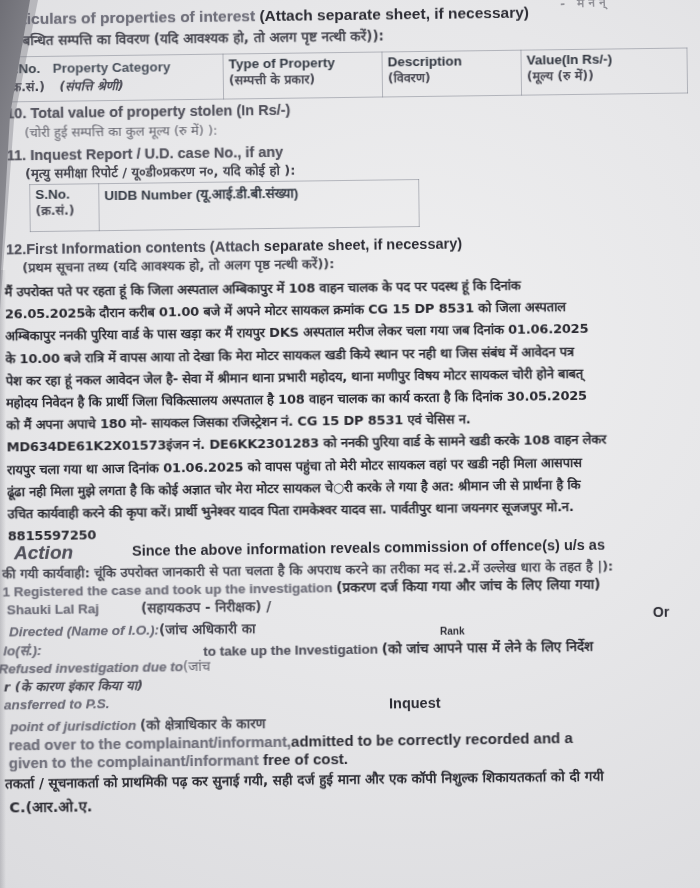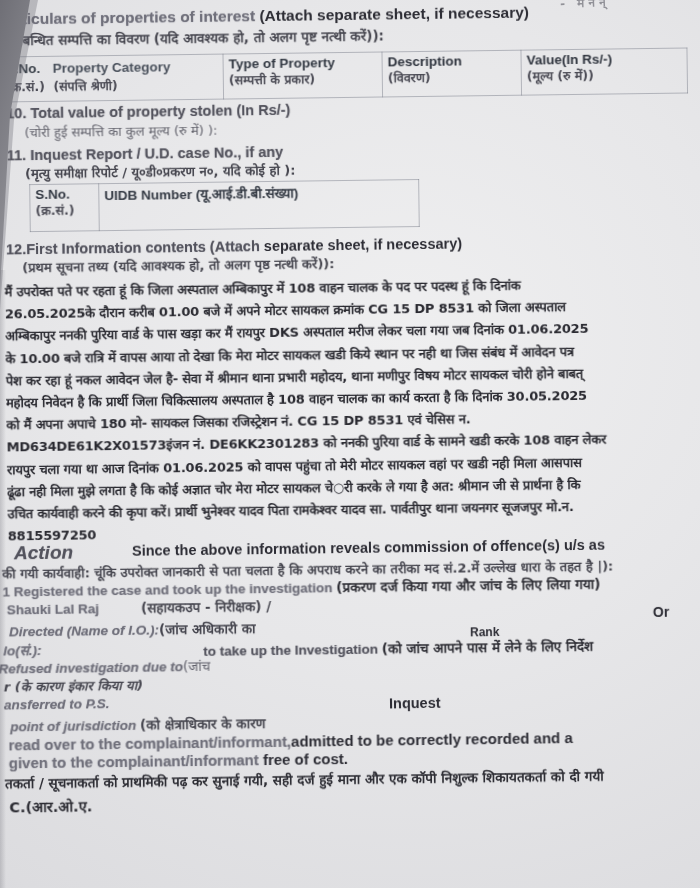--- a/index.html
+++ b/index.html
@@ -67,21 +67,21 @@
   <table class="ftab" style="left:4px;top:56px;width:688px;height:46px;">
     <tbody>
         <tr>
       <td style="width:212px;">
         <div>
           <span class="ten">S.No.</span>
           <span class="ten" style="margin-left:8px;color:#4a515c;">Property Category</span>
         </div>
         <div>
           <span class="thi">(क्र.सं.)</span>
-          <span class="thi hif" style="margin-left:4px;">(संपत्ति श्रेणी)</span>
+          <span class="thi hif" style="margin-left:10px;font-style:italic;">(संपत्ति श्रेणी)</span>
         </div>
       </td>
       <td style="width:148px;">
         <div class="ten" style="color:#343a44;">Type of Property</div>
         <div class="thi hif">(सम्पत्ती के प्रकार)</div>
       </td>
       <td style="width:128px;">
         <div class="ten" style="color:#2f343e;">Description</div>
         <div class="thi">(विवरण)</div>
       </td>
@@ -142,21 +142,21 @@
   </div>
 
   <div class="l" style="left:4px;top:600px;font-size:13.5px;">
     <span class="enf">Shauki Lal Raj</span><span class="him" style="margin-left:42px;">(सहायकउप - निरीक्षक)  /</span>
   </div>
   <div class="l end" style="left:650px;top:612px;font-size:14px;">Or</div>
 
   <div class="l" style="left:6px;top:622px;font-size:13.5px;">
     <span class="enf ital">Directed (Name of I.O.):</span><span class="him">(जांच अधिकारी का</span>
   </div>
-  <div class="l end" style="left:437px;top:631px;font-size:12px;margin-left:30px;">Rank</div>
+  <div class="l end" style="left:437px;top:631px;font-size:10px;">Rank</div>
 
   <div class="l enf ital" style="left:0px;top:641px;font-size:13.5px;">lo(सं.):</div>
   <div class="l" style="left:200px;top:644px;font-size:13.5px;">
     <span class="enm">to take up the Investigation </span><span class="hid">(को जांच आपने पास में  लेने के लिए  निर्देश</span>
   </div>
 
   <div class="l" style="left:-5px;top:659px;font-size:13.5px;">
     <span class="enf ital">Refused investigation due to</span><span class="hif">(जांच</span>
   </div>
   <div class="l him ital" style="left:0px;top:677px;font-size:13px;">r (के कारण इंकार  किया  या)</div>

